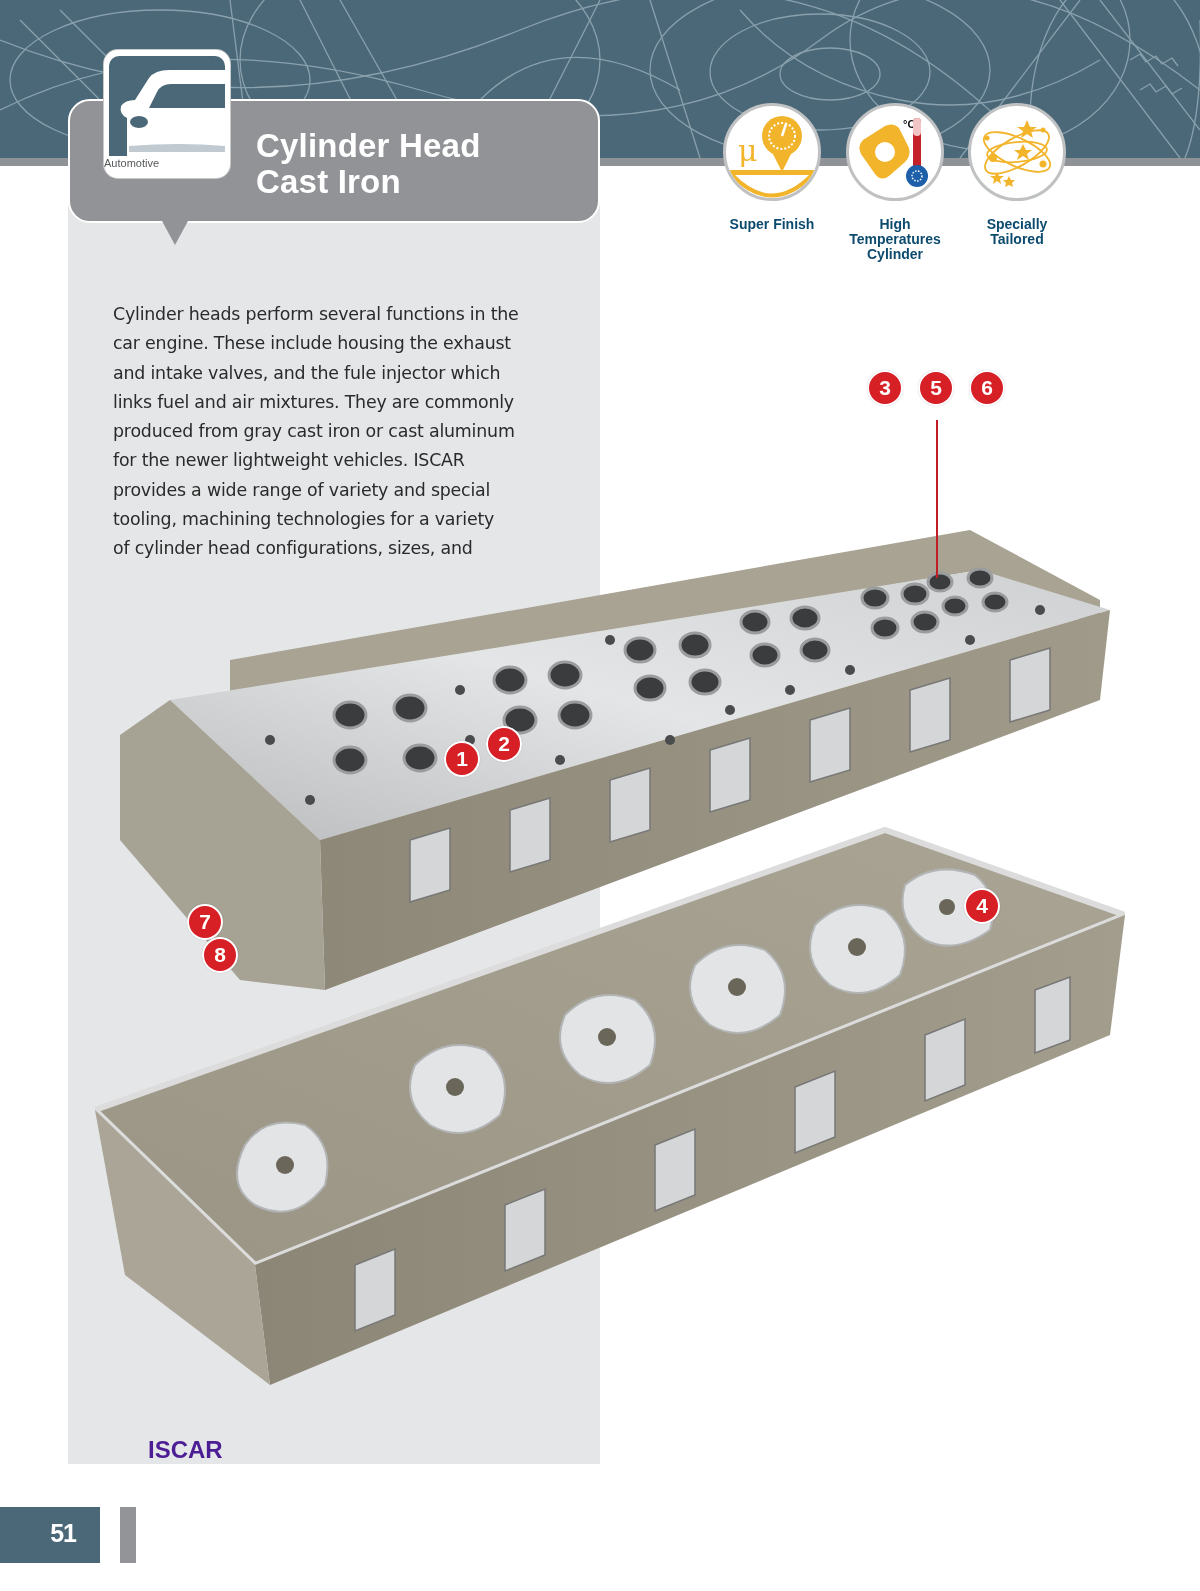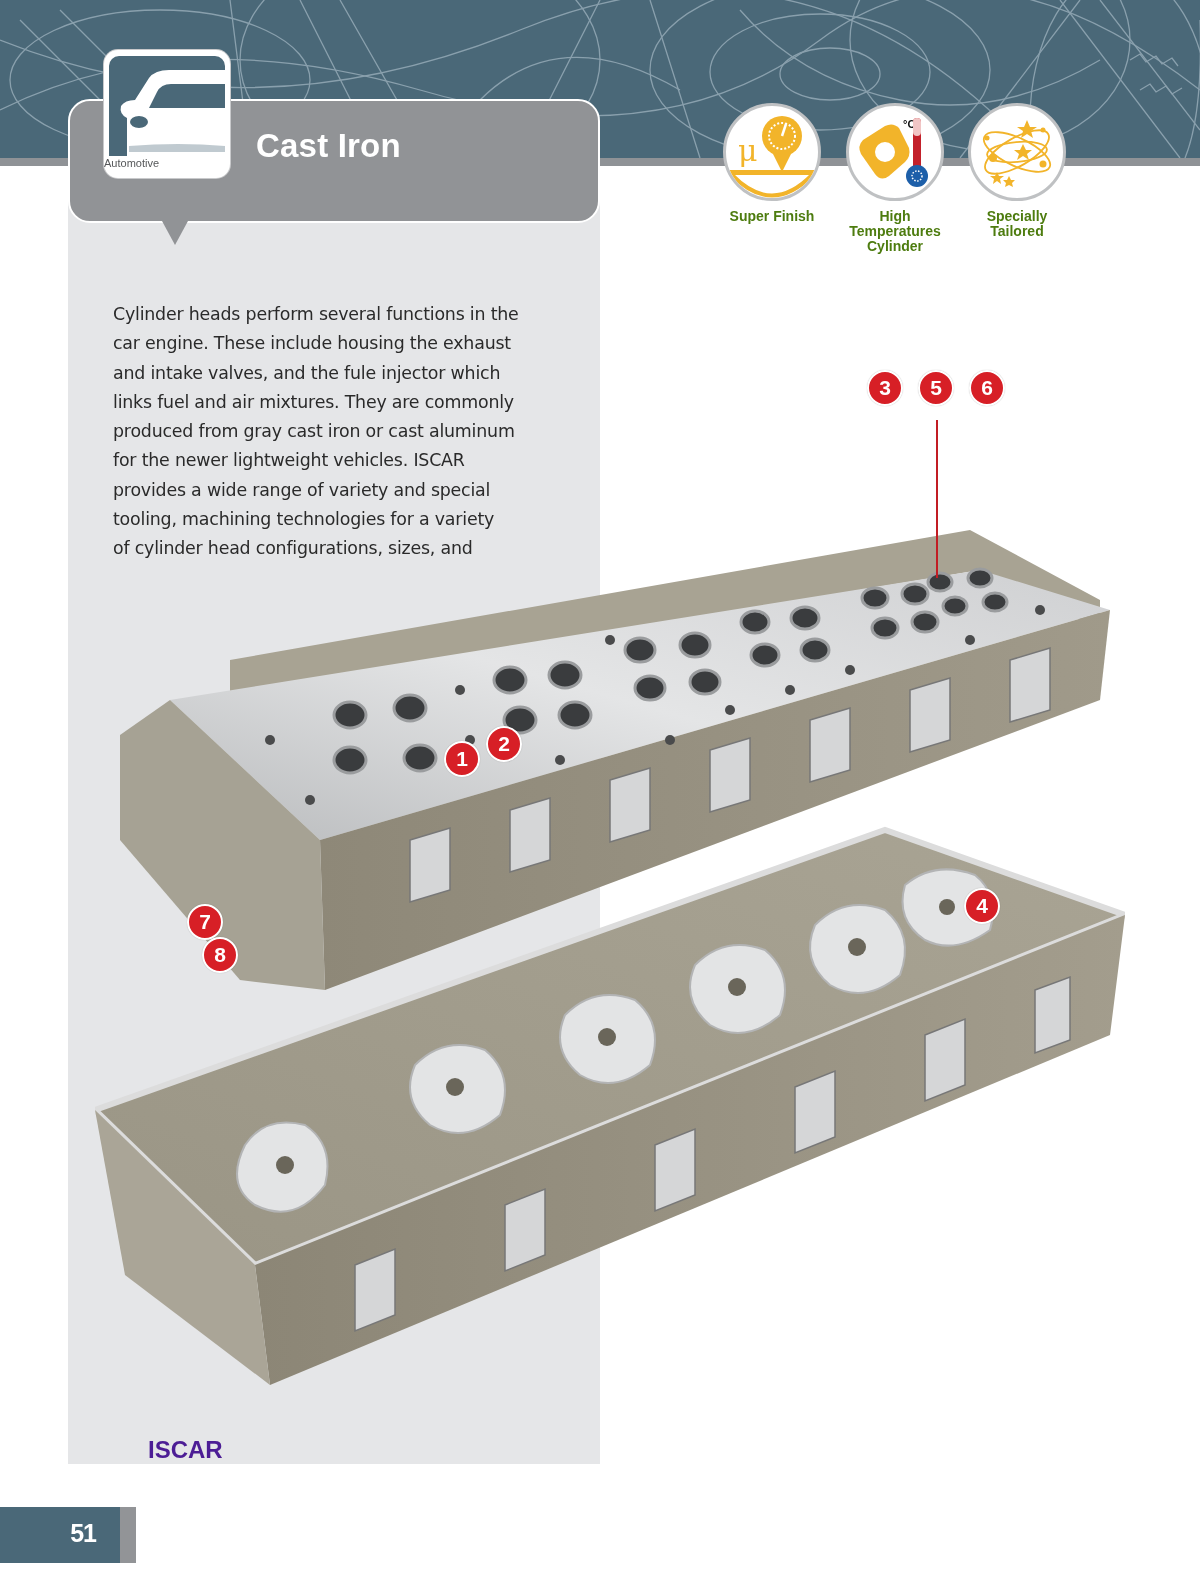--- a/index.html
+++ b/index.html
@@ -9,27 +9,27 @@
   .banner-strip { position:absolute; left:0; top:158px; width:1200px; height:8px; background:#8f9296; }
   .grey-column { position:absolute; left:68px; top:166px; width:532px; height:1298px; background:#e5e6e8; }
   .title-bubble { position:absolute; left:68px; top:99px; width:532px; height:124px; background:#919396; border:2px solid #ffffff; border-radius:22px; box-sizing:border-box; }
   .bubble-tail { position:absolute; left:162px; top:221px; width:0; height:0; border-left:13px solid transparent; border-right:13px solid transparent; border-top:24px solid #919396; }
   .category-tile { position:absolute; left:104px; top:50px; width:126px; height:128px; background:#ffffff; border-radius:14px; box-shadow:0 0 0 1px #c8c9cb; }
   .category-tile .icon-area { position:absolute; left:5px; top:6px; width:116px; height:100px; background:#4a6878; border-radius:10px 10px 0 0; overflow:hidden; }
   .category-tile .label { position:absolute; left:0; top:107px; width:126px; text-align:left; font-size:11px; color:#555759; }
   .page-title { position:absolute; left:256px; top:128px; color:#ffffff; font-weight:bold; font-size:33px; line-height:36px; letter-spacing:0.2px; }
   .feature { position:absolute; top:103px; width:104px; text-align:center; }
   .feature .circle { width:98px; height:98px; border-radius:50%; background:#ffffff; border:3px solid #bfc1c3; box-sizing:border-box; margin:0 auto; position:relative; overflow:hidden; }
-  .feature .label { margin-top:8px; font-size:14px; line-height:15px; font-weight:bold; color:#4d7c0f; }
+  .feature .label { margin-top:16px; font-size:14px; line-height:15px; font-weight:bold; color:#0c4a6e; }
   .description { position:absolute; left:107px; top:297px; width:450px; font-family:"DejaVu Sans", sans-serif; font-size:17.4px; line-height:23.3px; color:#2a2a2a; letter-spacing:-0.2px; }
   .description p { margin:6px; }
   .badge { position:absolute; width:32px; height:32px; border-radius:50%; background:#d71f26; border:2px solid #ffffff; box-sizing:content-box; color:#ffffff; font-weight:bold; font-size:21px; line-height:32px; text-align:center; box-shadow:0 0 1px rgba(0,0,0,0.3); }
   .leader-line { position:absolute; left:936px; top:420px; width:2px; height:158px; background:#c21d24; }
   .product-image { position:absolute; }
-  .footer-num { position:absolute; left:0; top:1507px; width:120px; height:56px; background:#4a6878; }
+  .footer-num { position:absolute; left:0; top:1507px; width:100px; height:56px; background:#4a6878; }
   .footer-num span { position:absolute; right:24px; top:12px; color:#ffffff; font-weight:bold; font-size:25px; letter-spacing:-1px; }
   .footer-grey { position:absolute; left:120px; top:1507px; width:16px; height:56px; background:#929497; }
   .footer-brand { position:absolute; left:148px; top:1436px; font-weight:bold; font-size:24px; color:#4c1d95; }
 </style>
 </head>
 <body>
 
 <div class="banner">
   <svg width="1200" height="158" viewBox="0 0 1200 158">
     <g fill="none" stroke="#9fb3bf" stroke-width="1.3" opacity="0.75">
@@ -63,20 +63,21 @@
     <svg width="116" height="100" viewBox="0 0 116 100">
       <path d="M18 100 L18 62 Q10 58 12 50 Q16 44 26 44 L40 22 Q46 14 60 14 L116 14 L116 28 L62 28 Q52 28 48 36 L40 52 L116 52 L116 100 Z" fill="#ffffff"></path>
       <ellipse cx="30" cy="66" rx="9" ry="6" fill="#4a6878"></ellipse>
       <path d="M20 96 L116 96 L116 90 Q70 86 20 90 Z" fill="#4a6878" opacity="0.35"></path>
     </svg>
   </div>
   <div class="label">Automotive</div>
 </div>
 
 <div class="page-title">
+  <div>Cylinder Head</div>
   <div>Cast Iron</div>
 </div>
 
 <div class="feature" style="left:720px;">
   <div class="circle">
     <svg width="92" height="92" viewBox="0 0 92 92">
       <text x="12" y="55" font-family="DejaVu Serif, serif" font-size="30" fill="#f2b42a">μ</text>
       <circle cx="56" cy="30" r="20" fill="#f2b42a"></circle>
       <circle cx="56" cy="30" r="13" fill="none" stroke="#ffffff" stroke-width="2" stroke-dasharray="2 2"></circle>
       <line x1="56" y1="30" x2="60" y2="18" stroke="#ffffff" stroke-width="2.5"></line>

